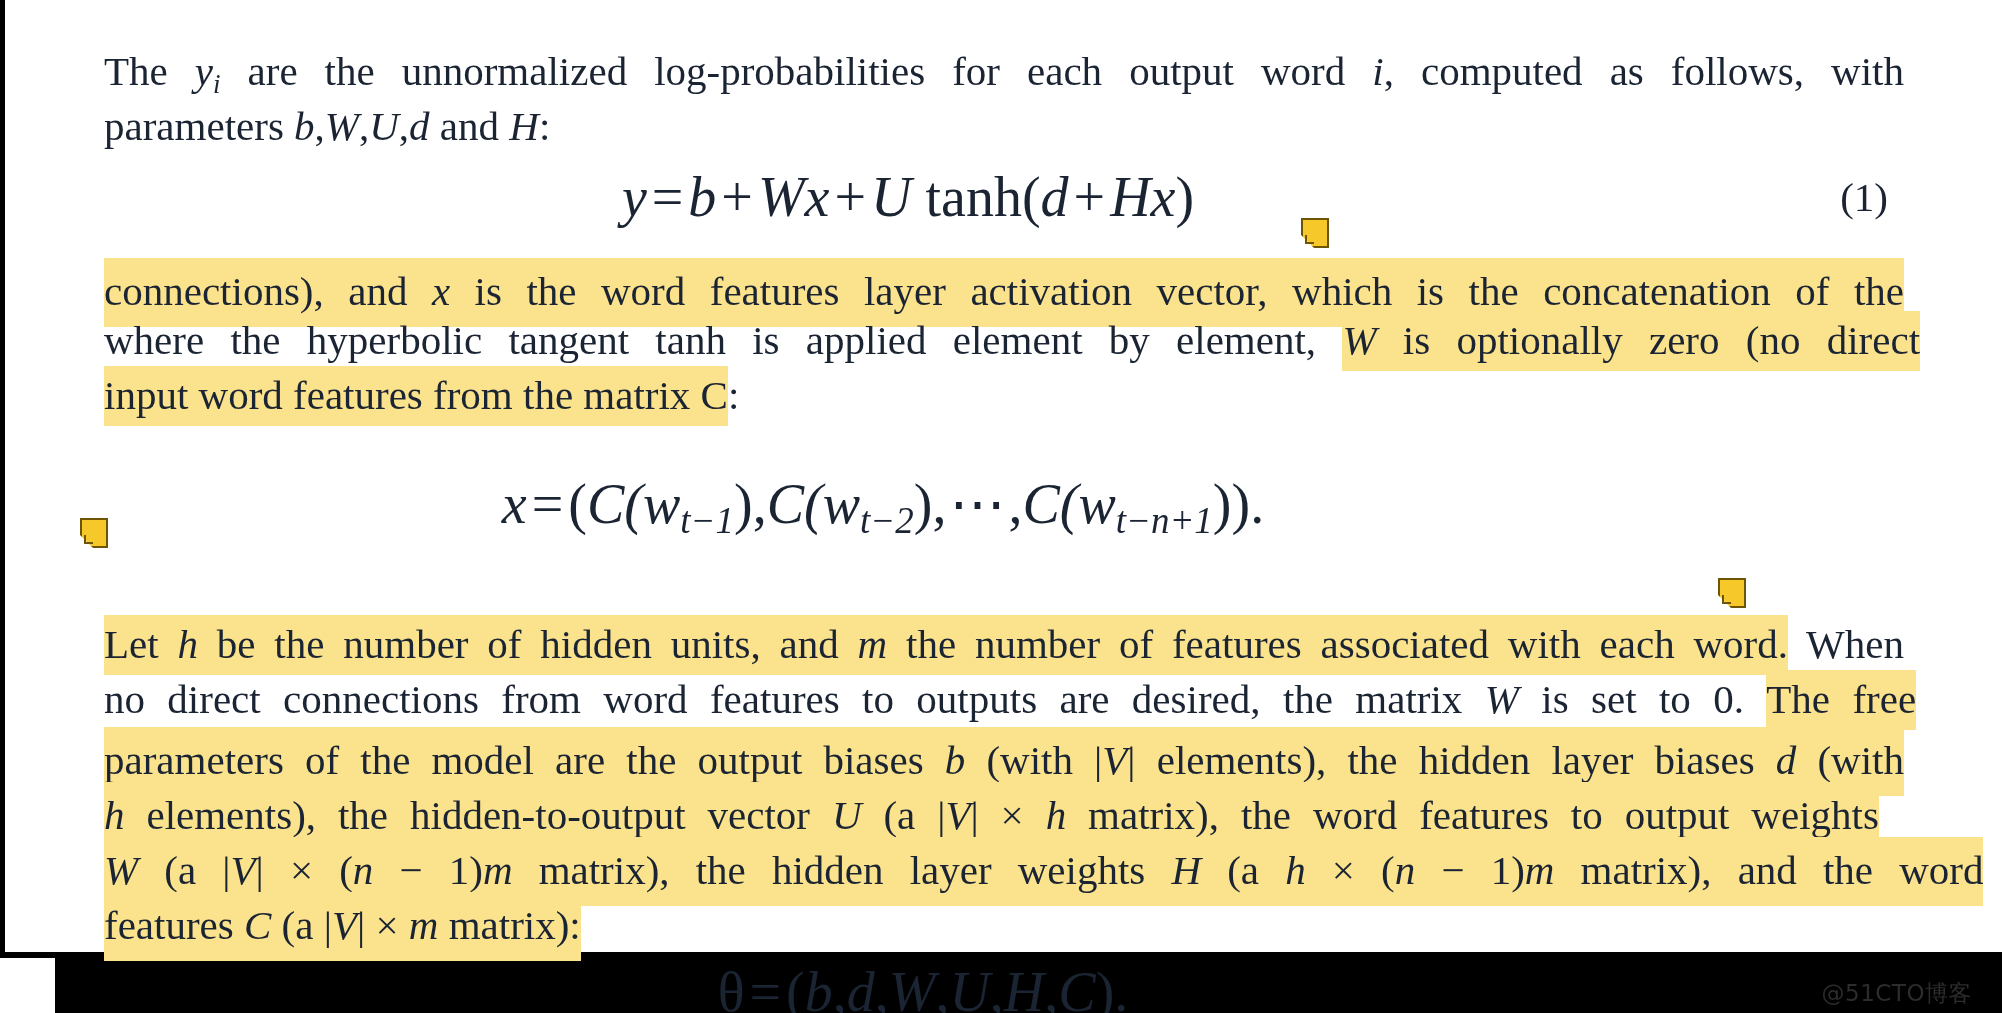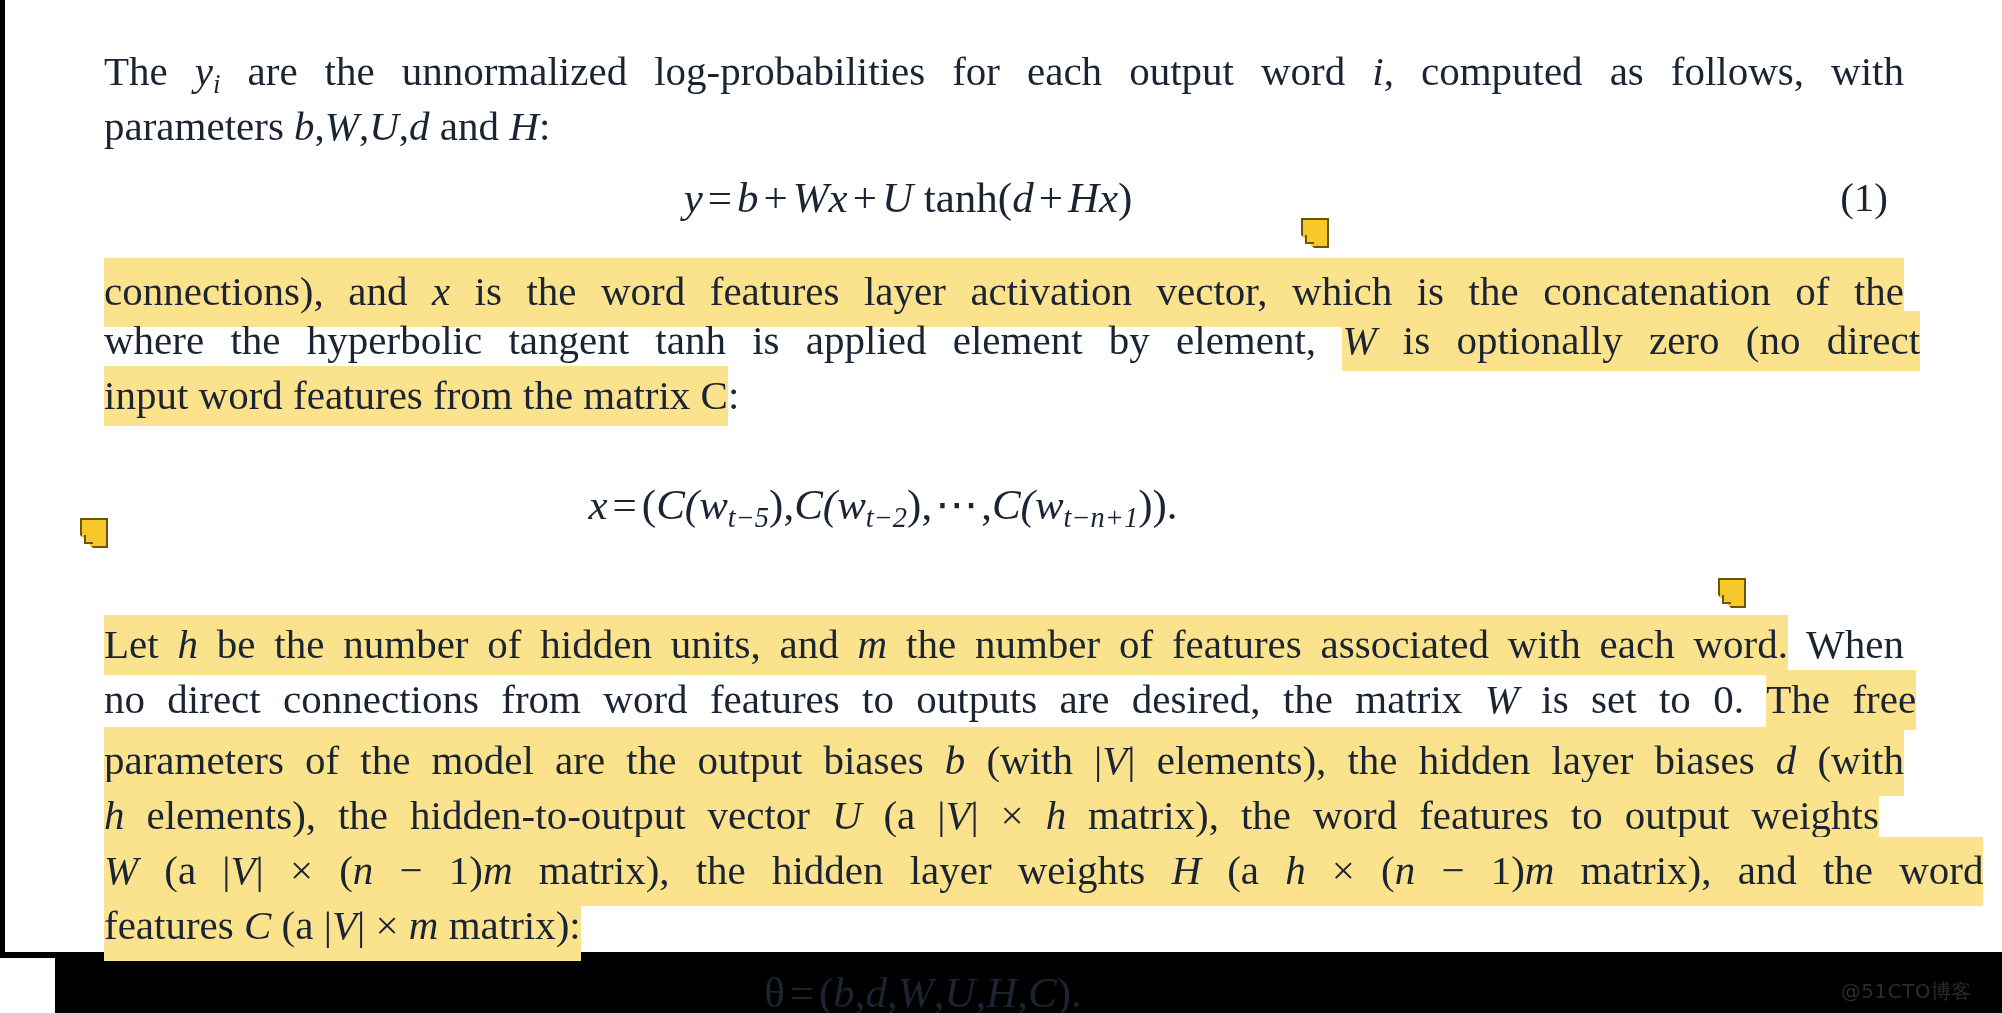--- a/index.html
+++ b/index.html
@@ -34,21 +34,21 @@
   .bottom-bar-strip {
     position: absolute;
     left: 0; top: 952px;
     width: 2002px; height: 6px;
     background: #000000;
   }
   .watermark {
     position: absolute;
     right: 30px; top: 978px;
     font-family: "DejaVu Sans", "Liberation Sans", sans-serif;
-    font-size: 20px;
+    font-size: 23px;
     letter-spacing: 0.5px;
     color: #2c2c2c;
     white-space: nowrap;
   }
 
   
   .body-text {
     position: absolute;
     left: 88px;
     top: 28px;
@@ -90,21 +90,21 @@
 
   
   .eq-row {
     position: relative;
     height: 70px;
   }
   .eq {
     position: absolute;
     left: 0; right: 0;
     text-align: center;
-    font-size: 43px;
+    font-size: 56px;
     white-space: nowrap;
   }
   .eqnum {
     position: absolute;
     right: 0;
     top: 0;
     font-size: 41px;
   }
   .op { padding: 0 5px; }
   .opn { padding: 0 3px; }
@@ -175,21 +175,21 @@
       <div class="line">
         <span style="word-spacing: 16.0201px;"><span>where the hyperbolic tangent tanh is applied element by element,</span>&nbsp;<span class="hl"><i>W</i><span> is optionally zero (no direct</span></span></span>
       </div>
       <div class="line">
         <span><span class="hl">input word features from the matrix C</span><span>:</span></span>
       </div>
     </div>
 
     <div class="eq-row" style="height:128px;padding-top:34px;">
       <div class="eq" style="top:38px;left:-210px;">
-        <i>x</i><span class="op">=</span><span>(</span><i>C(w</i><span class="sub">t−5</span><span>)</span><span>,</span><i>C(w</i><span class="sub">t−2</span><span>)</span><span>,</span><span class="opn">⋯</span><span>,</span><i>C(w</i><span class="sub">t−n+1</span><span>)</span><span>)</span><span>.</span>
+        <i>x</i><span class="op">=</span><span>(</span><i>C(w</i><span class="sub">t−1</span><span>)</span><span>,</span><i>C(w</i><span class="sub">t−2</span><span>)</span><span>,</span><span class="opn">⋯</span><span>,</span><i>C(w</i><span class="sub">t−n+1</span><span>)</span><span>)</span><span>.</span>
       </div>
     </div>
 
     <div class="para">
       <div class="line">
         <span style="word-spacing: 8.57812px;"><span class="hl"><span>Let </span><i>h</i><span> be the number of hidden units, and </span><i>m</i><span> the number of features associated with each word.</span></span><span> When</span></span>
       </div>
       <div class="line">
         <span style="word-spacing: 12.1195px;"><span>no direct connections from word features to outputs are desired, the matrix </span><i>W</i><span> is set to 0.</span>&nbsp;<span class="hl">The free</span></span>
       </div>

